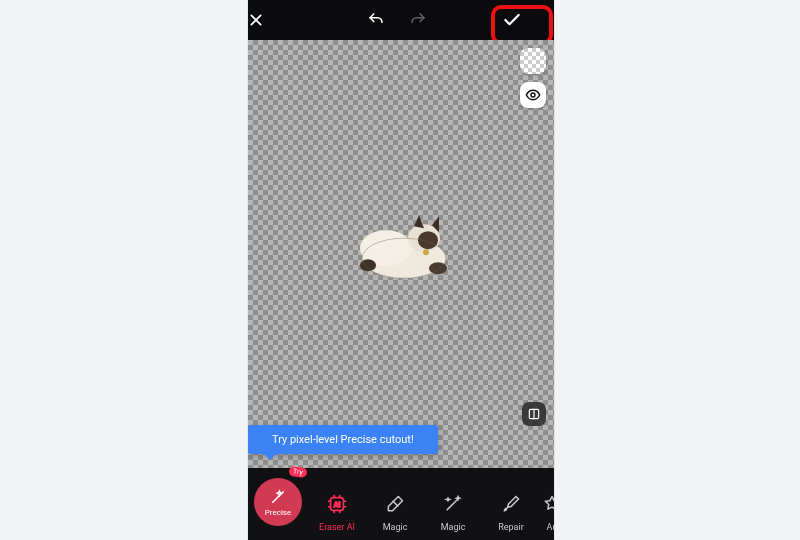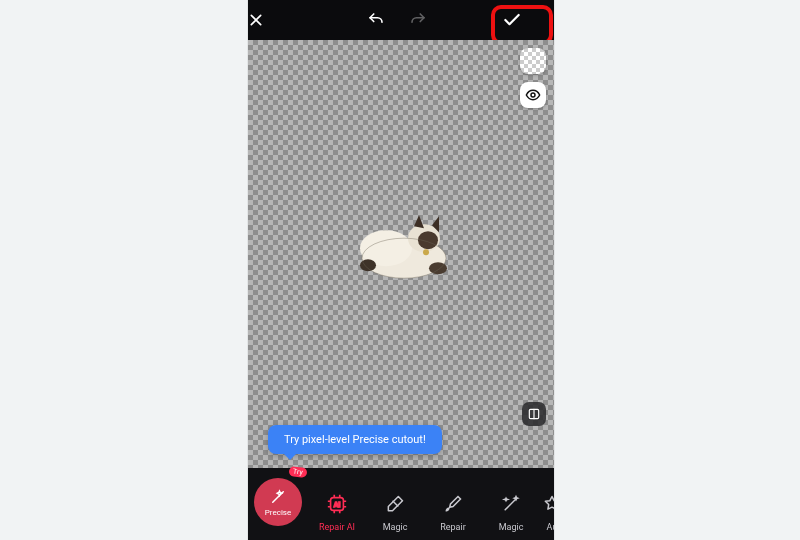--- a/index.html
+++ b/index.html
@@ -108,27 +108,27 @@
   .subject {
     position: absolute;
     left: 50%; top: 50%;
     transform: translate(-50%,-65%);
     width: 118px; height: 72px;
   }
 
   
   .tooltip {
     position: absolute;
-    left: 20px;
+    left: 0;
     bottom: 20px;
     background: #3b82f6;
     color: #fff;
     font-size: 11px;
-    padding: 8px 16px;
-    border-radius: 8px;
+    padding: 8px 24px;
+    border-radius: 3px;
     white-space: nowrap;
     box-shadow: 0 2px 6px rgba(0,0,0,.25);
   }
   .tooltip::after {
     content: "";
     position: absolute;
     bottom: -6px; left: 16px;
     border: 6px solid transparent;
     border-top-color: #3b82f6;
     border-bottom: none;
@@ -280,54 +280,54 @@
     </div>
 
     <div class="tool active">
       <div class="icon-slot">
         <svg width="22" height="22" viewBox="0 0 24 24" fill="none" stroke="#ff2d55" stroke-width="1.8">
             <rect x="5" y="5" width="14" height="14" rx="3"></rect>
             <path d="M9 2v3M15 2v3M9 19v3M15 19v3M2 9h3M2 15h3M19 9h3M19 15h3"></path>
             <text x="12" y="15" text-anchor="middle" font-size="7" fill="#ff2d55" font-family="Arial" font-weight="bold">AI</text>
           </svg>
       </div>
-      <span>Repair AI</span>
+      <span>Eraser AI</span>
     </div>
 
     <div class="tool">
       <div class="icon-slot">
         <svg width="20" height="20" viewBox="0 0 24 24" fill="none" stroke="#c9c9cf" stroke-width="1.8" stroke-linejoin="round">
             <path d="M16 3l5 5-12 12H4v-5z"></path>
             <path d="M9 8l7 7"></path>
           </svg>
       </div>
       <span>Magic</span>
-    </div>
-
-    <div class="tool">
-      <div class="icon-slot">
-        <svg width="20" height="20" viewBox="0 0 24 24" fill="none" stroke="#c9c9cf" stroke-width="1.8" stroke-linecap="round">
-            <path d="M18 3l3 3-9 9-4 1 1-4z"></path>
-            <path d="M7 17c-2 0-3 2-3 3 1 0 3-1 3-3z" fill="#c9c9cf"></path>
-          </svg>
-      </div>
-      <span>Repair</span>
     </div>
 
     <div class="tool">
       <div class="icon-slot">
         <svg width="20" height="20" viewBox="0 0 24 24" fill="none" stroke="#c9c9cf" stroke-width="1.8" stroke-linecap="round">
             <path d="M5 19L17 7"></path>
             <path d="M18 3l.7 1.5L20 5l-1.3.5L18 7l-.7-1.5L16 5l1.3-.5z" fill="#c9c9cf"></path>
             <path d="M6 5l.5 1L8 6.5 6.5 7 6 8l-.5-1L4 6.5 5.5 6z" fill="#c9c9cf"></path>
           </svg>
       </div>
       <span>Magic</span>
     </div>
 
+    <div class="tool">
+      <div class="icon-slot">
+        <svg width="20" height="20" viewBox="0 0 24 24" fill="none" stroke="#c9c9cf" stroke-width="1.8" stroke-linecap="round">
+            <path d="M18 3l3 3-9 9-4 1 1-4z"></path>
+            <path d="M7 17c-2 0-3 2-3 3 1 0 3-1 3-3z" fill="#c9c9cf"></path>
+          </svg>
+      </div>
+      <span>Repair</span>
+    </div>
+
     <div class="tool cutoff">
       <div class="icon-slot">
         <svg width="20" height="20" viewBox="0 0 24 24" fill="none" stroke="#c9c9cf" stroke-width="1.8" stroke-linejoin="round">
             <path d="M12 3l2.5 5 5.5.8-4 3.9.9 5.5L12 15.8 7.1 18.2 8 12.7 4 8.8l5.5-.8z"></path>
           </svg>
       </div>
       <span>Au</span>
     </div>
 
   </div>

